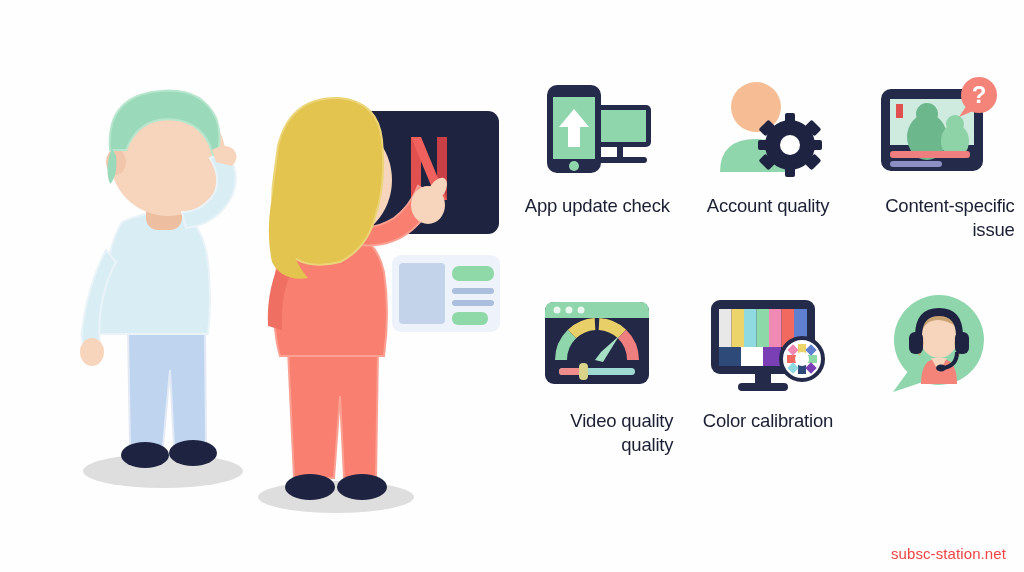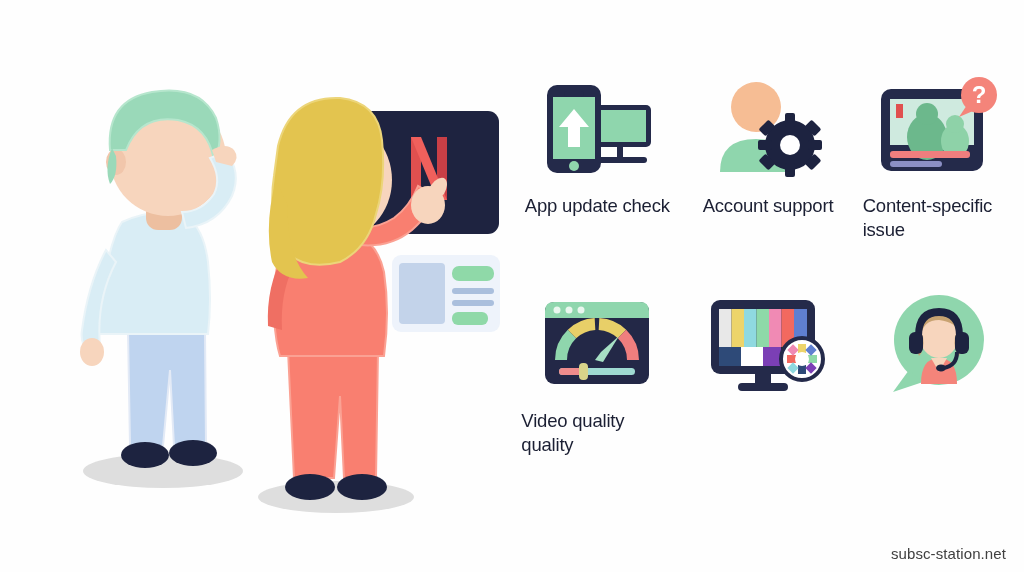--- a/index.html
+++ b/index.html
@@ -63,32 +63,32 @@
     display: flex;
     align-items: center;
     justify-content: center;
   }
 
   .option-label {
     margin-top: 6px;
     font-size: 18.5px;
     line-height: 1.28;
     color: #1b1f33;
-    text-align: left;
+    text-align: right;
     letter-spacing: -0.2px;
     max-width: 152px;
     font-family: "Liberation Sans", sans-serif;
   }
 
   .watermark {
     position: absolute;
     right: 18px;
     bottom: 10px;
     font-size: 15px;
-    color: #404040;
+    color: #ef4444;
     letter-spacing: 0.1px;
     font-family: "Liberation Sans", sans-serif;
   }
 </style>
 </head>
 <body>
 
 <div id="stage">
 
   <div class="illustration-panel">
@@ -204,21 +204,21 @@
                 <rect x="18" y="-5" width="14" height="10" rx="2"></rect>
                 <rect x="-28" y="-24" width="10" height="14" rx="2" transform="rotate(45 -23 -17)"></rect>
                 <rect x="18" y="-24" width="10" height="14" rx="2" transform="rotate(-45 23 -17)"></rect>
                 <rect x="-28" y="10" width="10" height="14" rx="2" transform="rotate(-45 -23 17)"></rect>
                 <rect x="18" y="10" width="10" height="14" rx="2" transform="rotate(45 23 17)"></rect>
               </g>
               <circle cx="0" cy="0" r="10" fill="#ffffff"></circle>
             </g>
           </svg>
         </div>
-        <div class="option-label">Account support</div>
+        <div class="option-label">Account quality</div>
       </div>
 
       <div class="option-cell">
         <div class="option-icon">
           <svg width="128" height="105" viewBox="0 0 128 105">
             <rect x="6" y="12" width="102" height="82" rx="10" fill="#242a4a"></rect>
             <rect x="15" y="22" width="84" height="46" fill="#cfeadf"></rect>
             <rect x="21" y="27" width="7" height="14" fill="#e0504f"></rect>
             <ellipse cx="52" cy="60" rx="20" ry="23" fill="#6cb88c"></ellipse>
             <circle cx="52" cy="37" r="11" fill="#6cb88c"></circle>
@@ -287,20 +287,21 @@
                 <rect x="6" y="-4" width="9" height="8" fill="#8ed9a8"></rect>
                 <rect x="-13" y="-13" width="8" height="8" fill="#f08ab4" transform="rotate(45 -9 -9)"></rect>
                 <rect x="5" y="-13" width="8" height="8" fill="#5f7fd0" transform="rotate(-45 9 -9)"></rect>
                 <rect x="-13" y="5" width="8" height="8" fill="#8fd9e0" transform="rotate(-45 -9 9)"></rect>
                 <rect x="5" y="5" width="8" height="8" fill="#7b3fb5" transform="rotate(45 9 9)"></rect>
                 <circle cx="0" cy="0" r="7" fill="#ffffff"></circle>
               </g>
             </g>
           </svg>
         </div>
+        <div class="option-label">Color calibration</div>
       </div>
 
       <div class="option-cell">
         <div class="option-icon">
           <svg width="120" height="105" viewBox="0 0 120 105">
             <g>
               <circle cx="60" cy="48" r="45" fill="#8fd6ad"></circle>
               <polygon points="30,78 14,100 44,90" fill="#8fd6ad"></polygon>
             </g>
             <path d="M42 92 Q42 66 60 66 Q78 66 78 92 Z" fill="#f4847a"></path>

